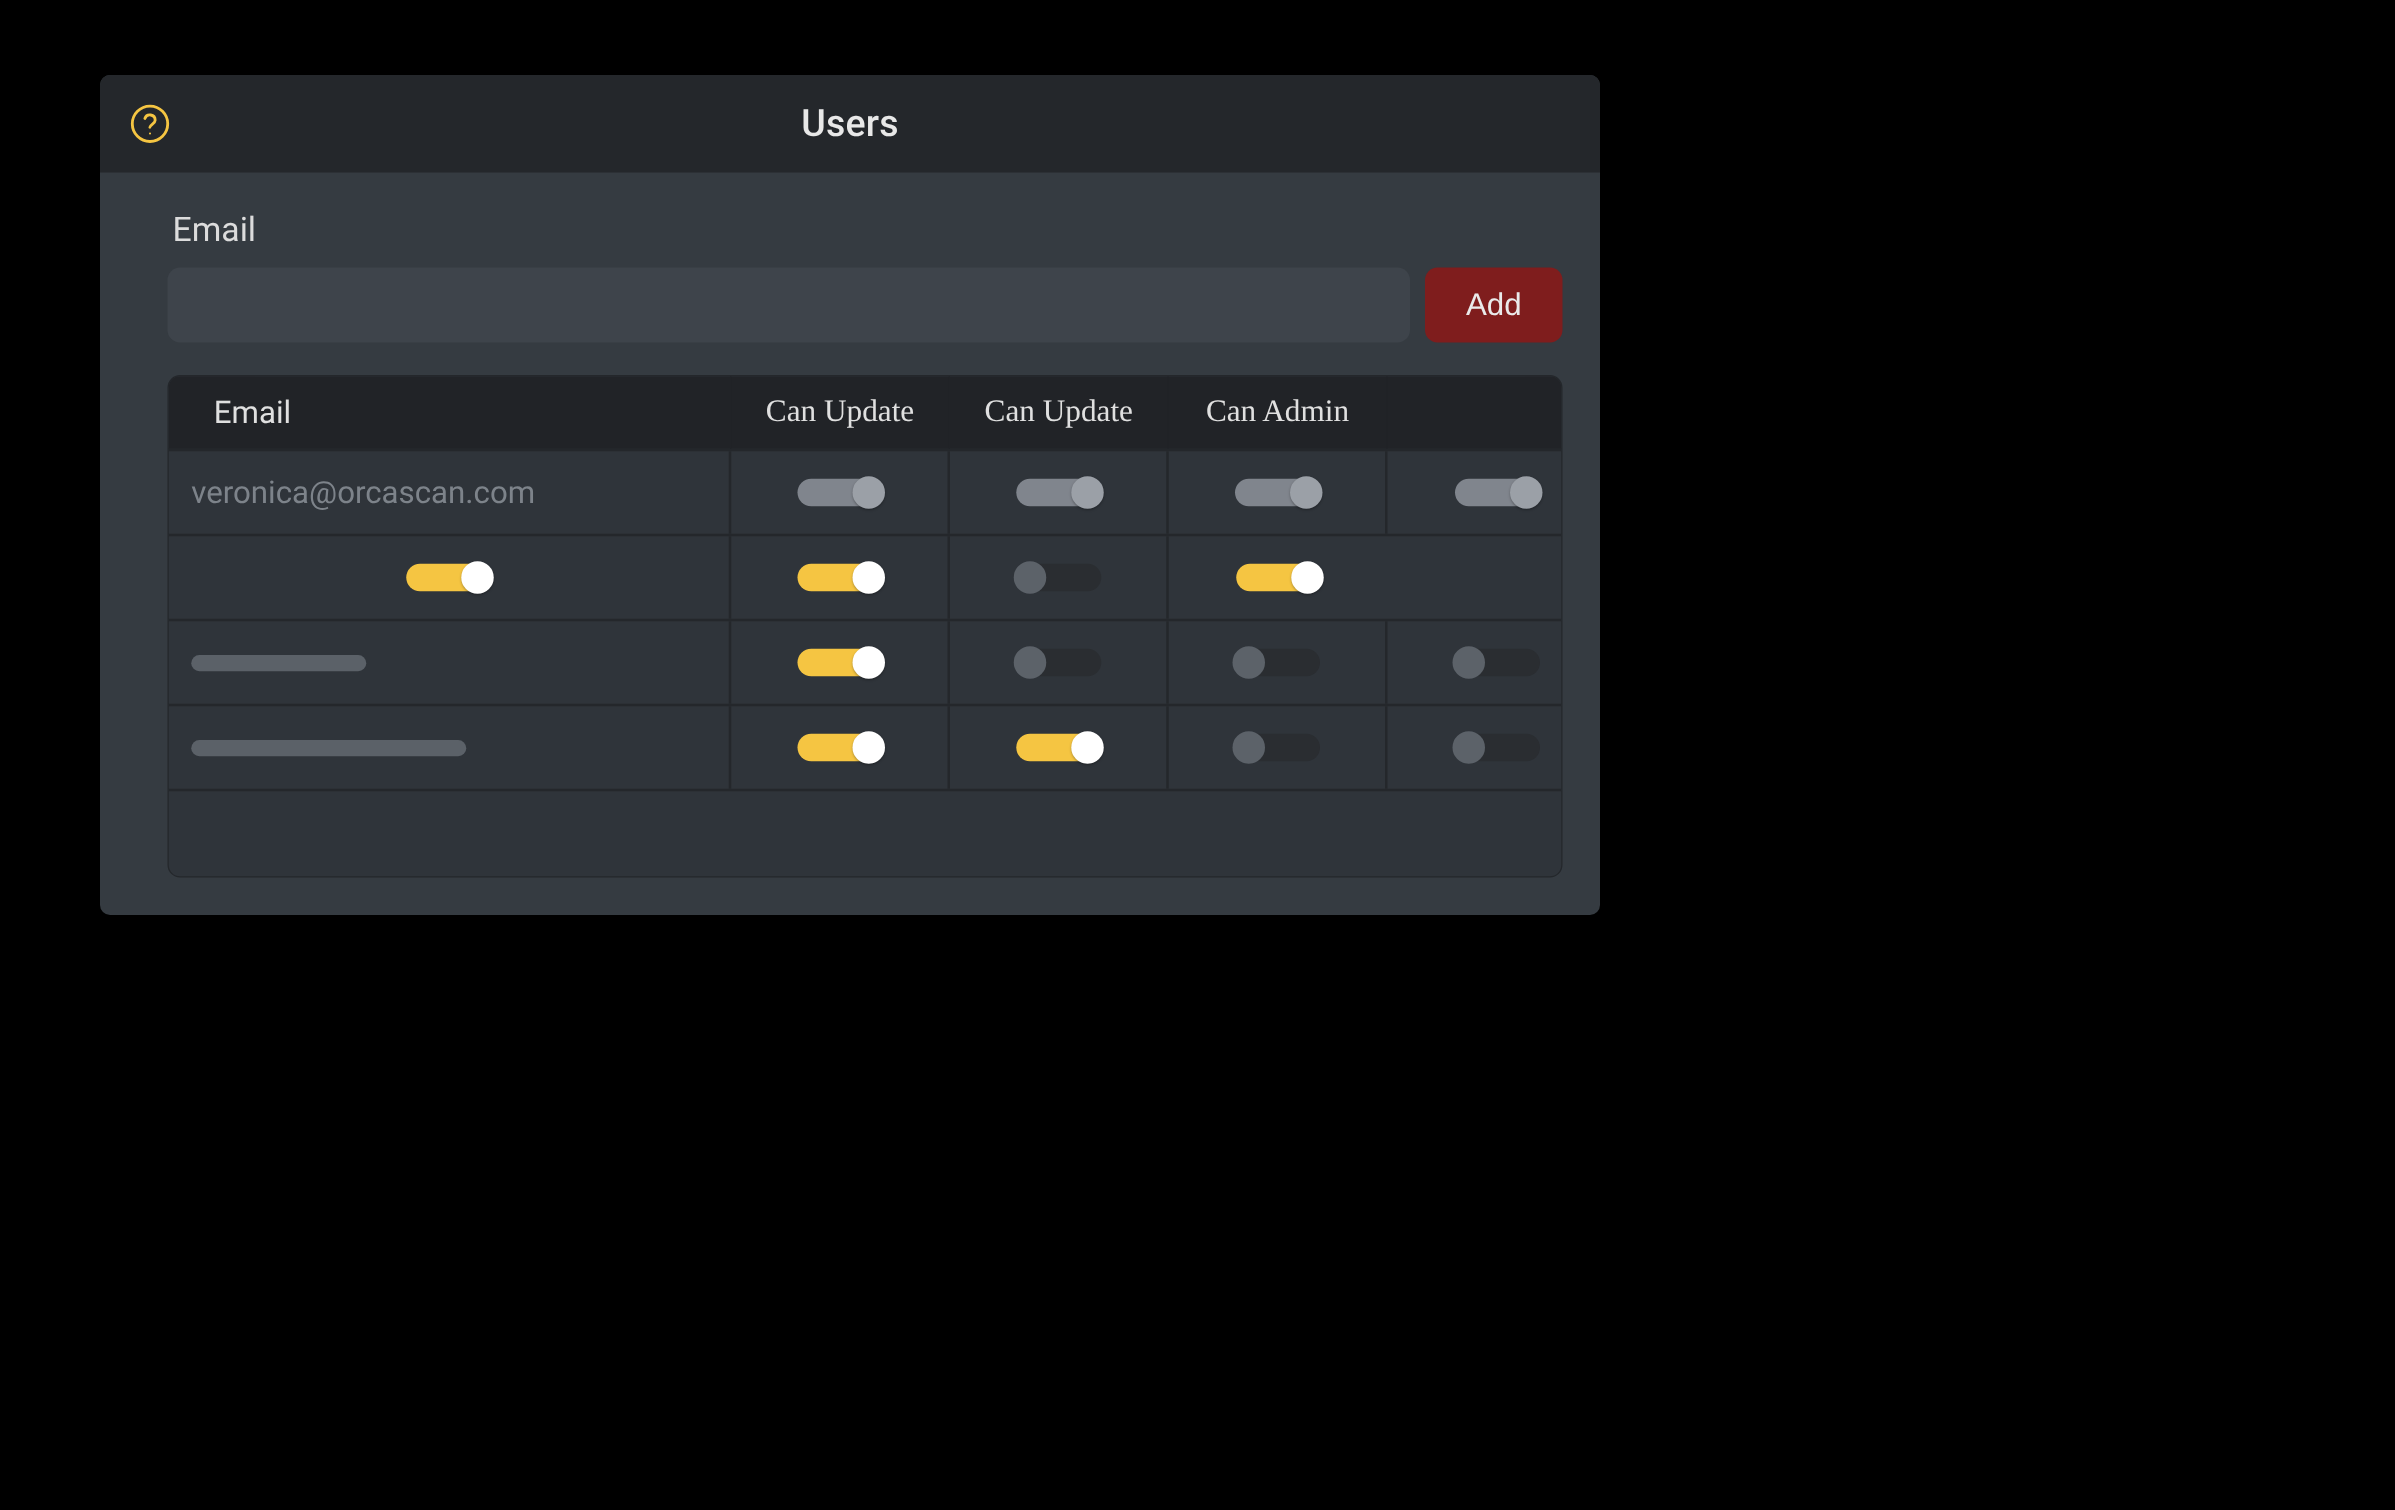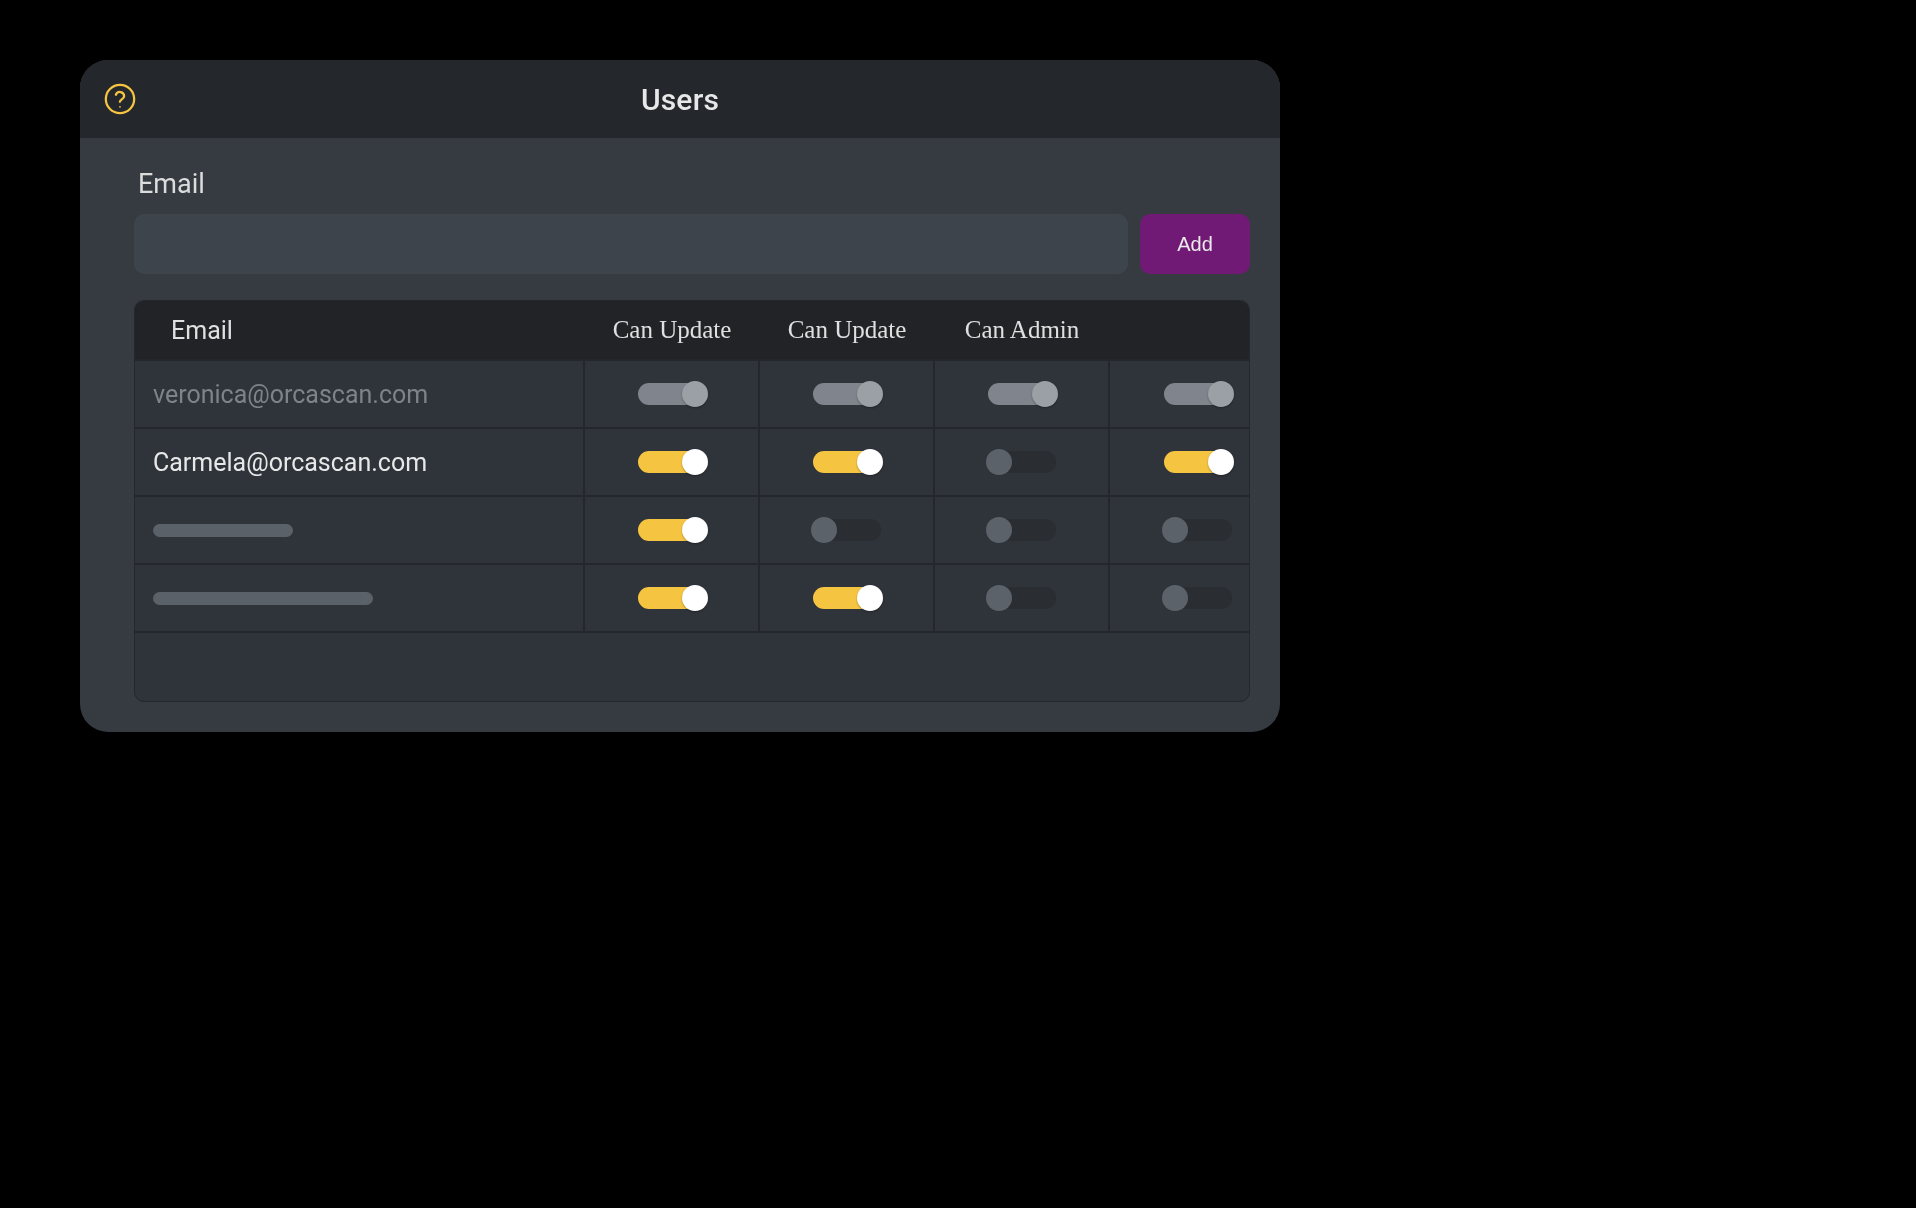--- a/index.html
+++ b/index.html
@@ -12,21 +12,21 @@
   }
   body {
     display: flex;
     align-items: flex-start;
     justify-content: flex-start;
     padding: 60px 80px;
   }
   .panel {
     width: 1200px;
     background: #353b41;
-    border-radius: 28px;
+    border-radius: 8px;
     overflow: hidden;
     box-shadow:
       0 0 0 1px rgba(0,0,0,0.4),
       0 30px 80px 30px rgba(0,0,0,0.6),
       0 60px 160px 60px rgba(0,0,0,0.5);
   }
   .panel-header {
     position: relative;
     height: 78px;
     background: #24272b;
@@ -75,25 +75,25 @@
     border-radius: 10px;
     color: #e8e8e8;
     font-size: 24px;
     padding: 0 18px;
     outline: none;
   }
   .add-btn {
     flex: 0 0 auto;
     width: 110px;
     height: 60px;
-    background: #701a75;
+    background: #7f1d1d;
     border: none;
     border-radius: 10px;
     color: #eaeaea;
-    font-size: 20px;
+    font-size: 25px;
     font-weight: 500;
     cursor: pointer;
   }
   .table {
     margin-top: 26px;
     border-radius: 10px;
     overflow: hidden;
     background: #2f343a;
     border: 1px solid #24272b;
   }
@@ -213,21 +213,20 @@
                 <div class="knob"></div>
               </div>
             </div>
             <div class="td center">
               <div class="toggle on disabled">
                 <div class="knob"></div>
               </div>
             </div>
           </div>
           <div class="trow">
-            <div class="td email-cell">Carmela@orcascan.com</div>
             <div class="td center">
               <div class="toggle on">
                 <div class="knob"></div>
               </div>
             </div>
             <div class="td center">
               <div class="toggle on">
                 <div class="knob"></div>
               </div>
             </div>

